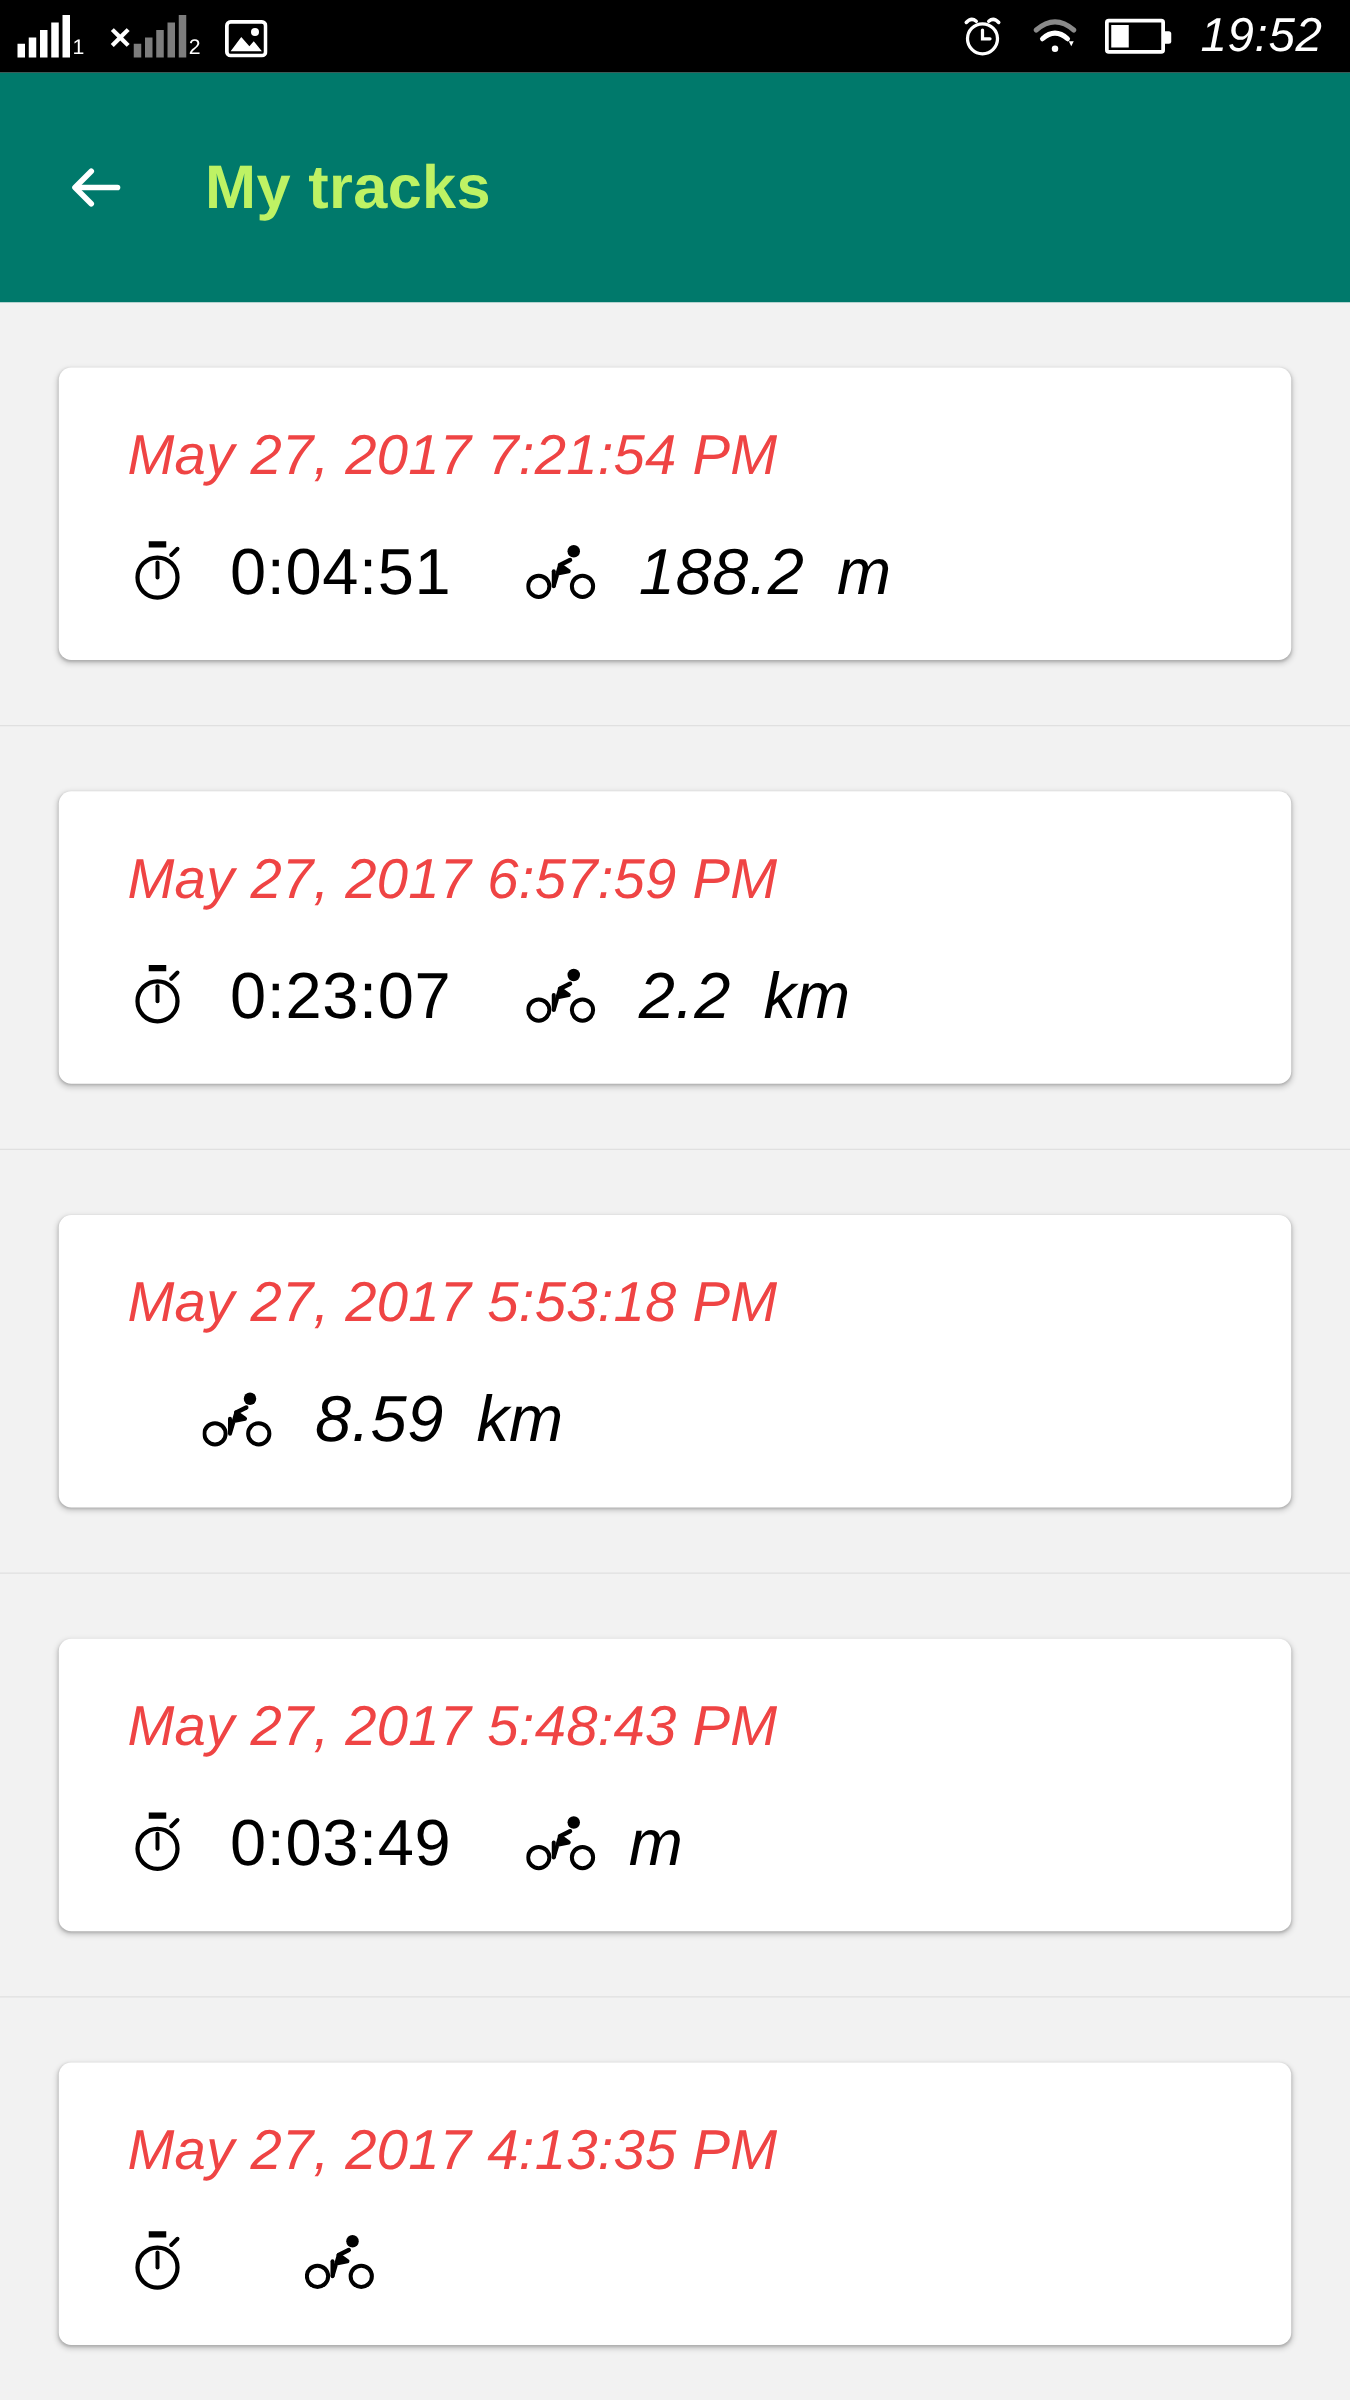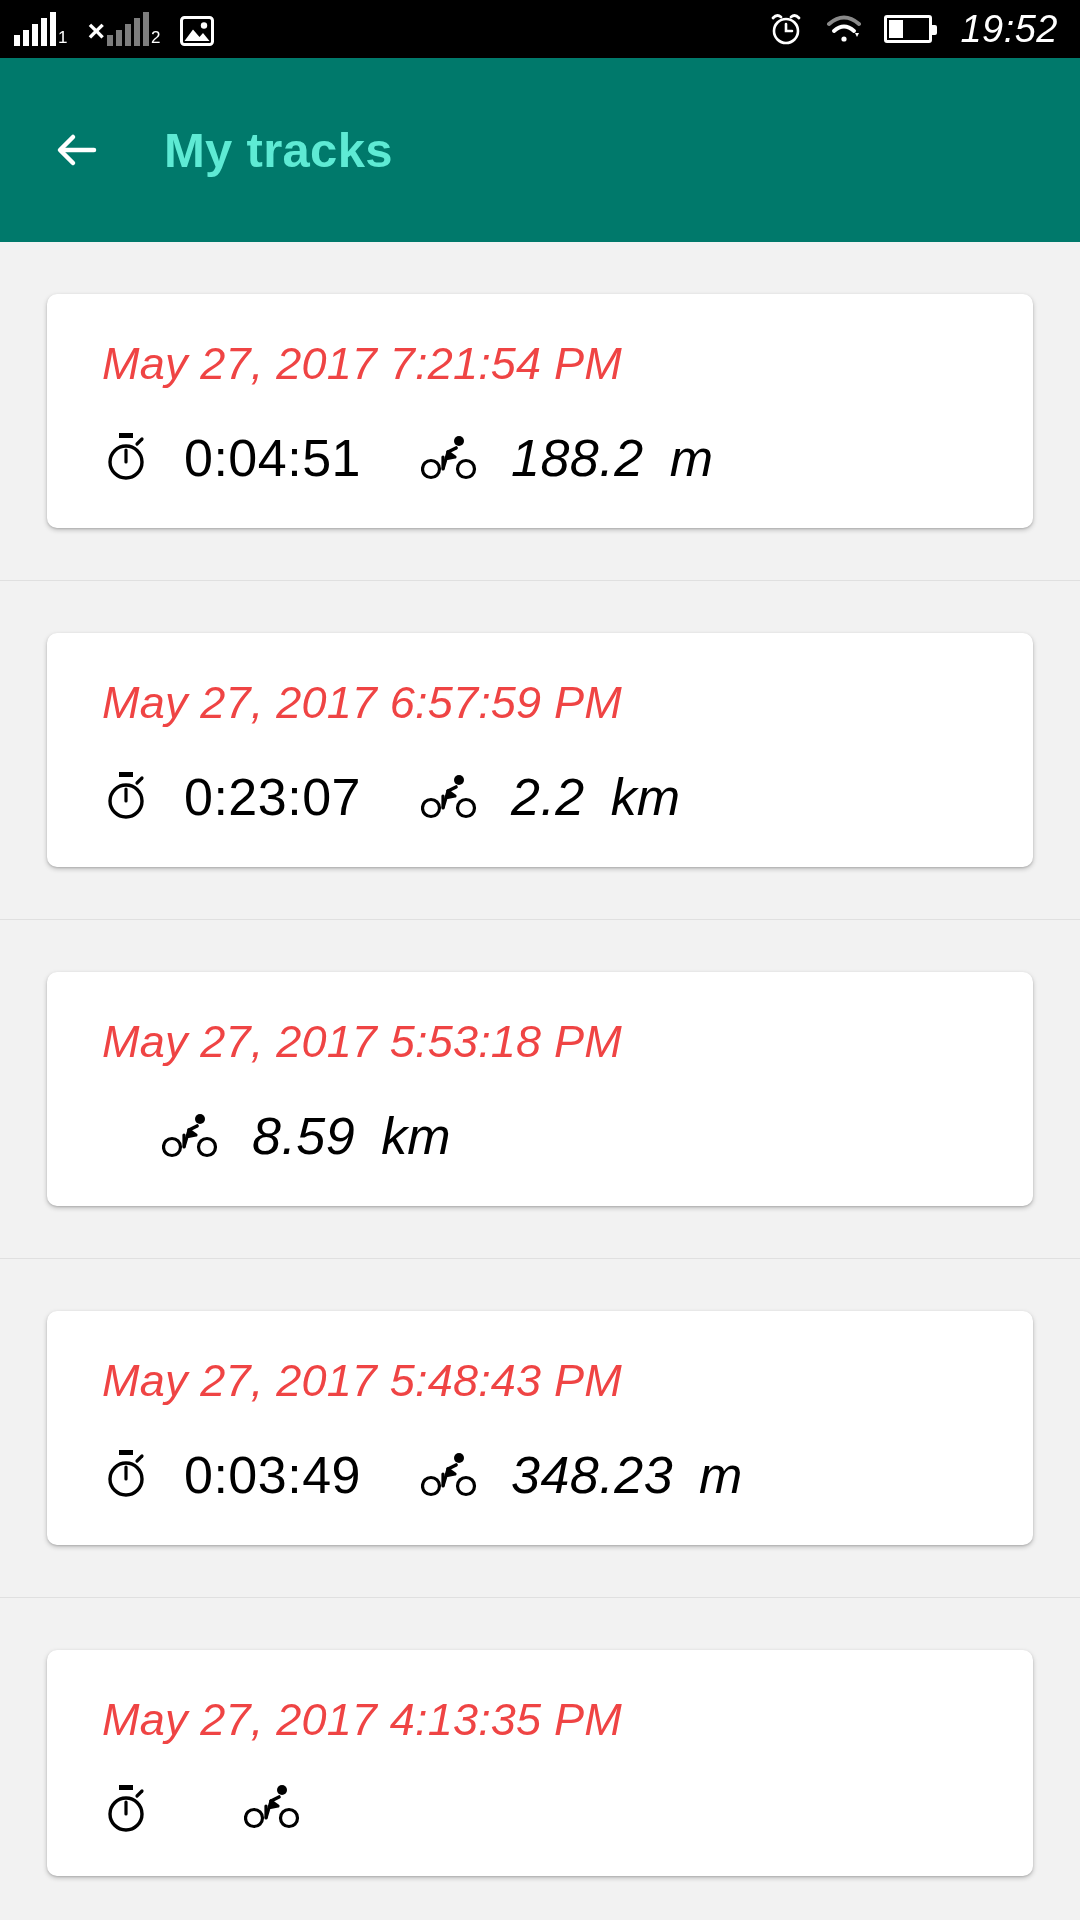--- a/index.html
+++ b/index.html
@@ -57,21 +57,21 @@
 
   
   .app-bar{
     height:184px; width:1080px;
     background:#00796b;
     display:flex; align-items:center;
     padding-left:48px;
   }
   .back-arrow{ width:58px; height:58px; flex:0 0 auto; }
   .app-title{
-    color:#5eead4;
+    color:#bef264;
     font-size:49px;
     font-weight:bold;
     margin-left:58px;
     letter-spacing:0.3px;
   }
 
   
   .track-list{
     width:1080px;
     height:1678px;
@@ -95,21 +95,21 @@
   .card-date{
     color:#ef4444;
     font-style:italic;
     font-size:45px;
     padding-left:55px;
     letter-spacing:0.2px;
     white-space:nowrap;
   }
   .card-stats{
     display:flex;
-    align-items:flex-start;
+    align-items:center;
     padding-left:55px;
     margin-top:38px;
     white-space:nowrap;
   }
   .stat{ display:flex; align-items:center; }
   .stat .value{
     font-size:52px;
     color:#000;
     margin-left:34px;
     letter-spacing:0.5px;
@@ -307,21 +307,20 @@
           <span class="bike-icon">
             <svg viewBox="0 0 56 46" width="56" height="46">
               <circle cx="10" cy="34" r="8.5" fill="none" stroke="#000" stroke-width="3.2"></circle>
               <circle cx="45" cy="34" r="8.5" fill="none" stroke="#000" stroke-width="3.2"></circle>
               <circle cx="38" cy="6" r="5" fill="#000"></circle>
               <path d="M22 34 L27 17 L34 22 L24 24" fill="#000" stroke="#000" stroke-width="3.2" stroke-linejoin="round"></path>
               <path d="M27 17 L35 13" stroke="#000" stroke-width="3.6" stroke-linecap="round"></path>
               <path d="M22 34 L22 22" stroke="#000" stroke-width="3.2" stroke-linecap="round"></path>
             </svg>
           </span>
-          <span class="value">348.23</span>
           <span class="unit">m</span>
         </span>
       </div>
     </div>
   </div>
 
   <div class="row">
     <div class="card">
       <div class="card-date">May 27, 2017 4:13:35 PM</div>
       <div class="card-stats">

